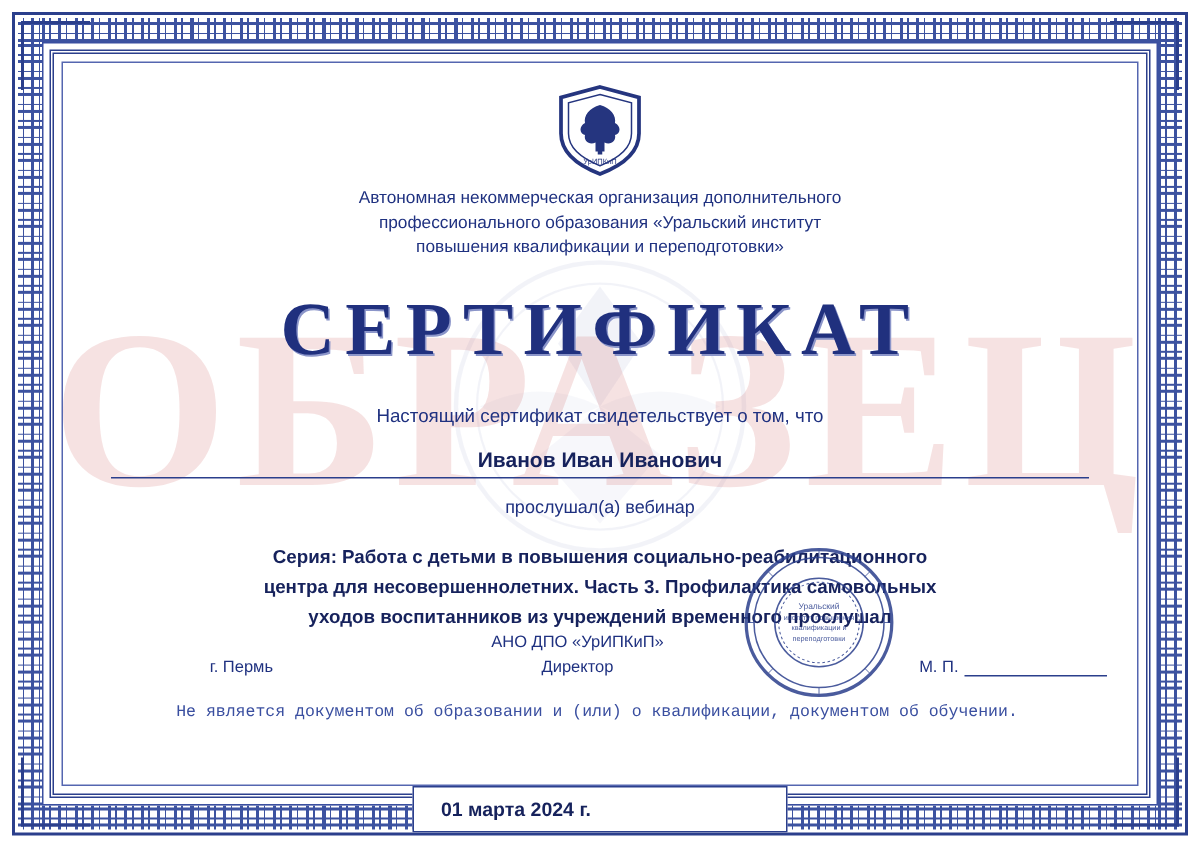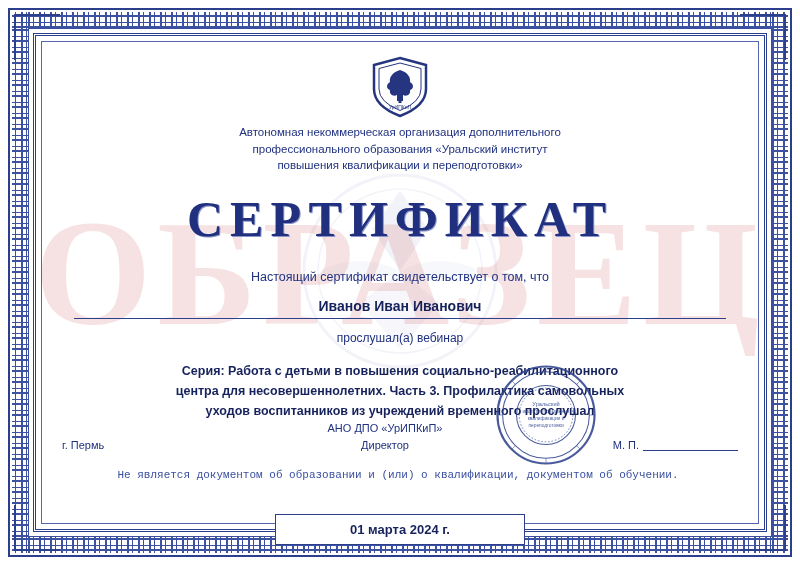--- a/index.html
+++ b/index.html
@@ -190,21 +190,21 @@
     display: flex;
     align-items: flex-end;
     justify-content: space-between;
     padding: 0 10px;
     box-sizing: border-box;
   }
   .city {
     font-size: 11px;
     color: #1f3180;
     width: 120px;
-    text-align: left;
+    text-align: right;
     padding-bottom: 2px;
   }
   .director {
     font-size: 11px;
     line-height: 1.5;
     color: #1f3180;
     text-align: center;
     flex: 1;
   }
   .mp {
@@ -241,29 +241,28 @@
     font-size: 11px;
     color: #3a4fa0;
     font-family: Liberation Mono, monospace;
   }
 
   
   .date-strip {
     position: absolute;
     left: 50%;
     transform: translateX(-50%);
-    bottom: 20px;
+    bottom: 10px;
     min-width: 250px;
     border: 1px solid #2b3f8c;
     padding: 7px 18px;
     font-size: 13px;
     font-weight: bold;
     color: #16225c;
     background: #ffffff;
-    text-align: center;
     box-sizing: border-box;
   }
 </style>
 </head>
 <body>
 
 <div class="certificate">
 
   <div class="border-outer"></div>
   <div class="border-orn"></div>

